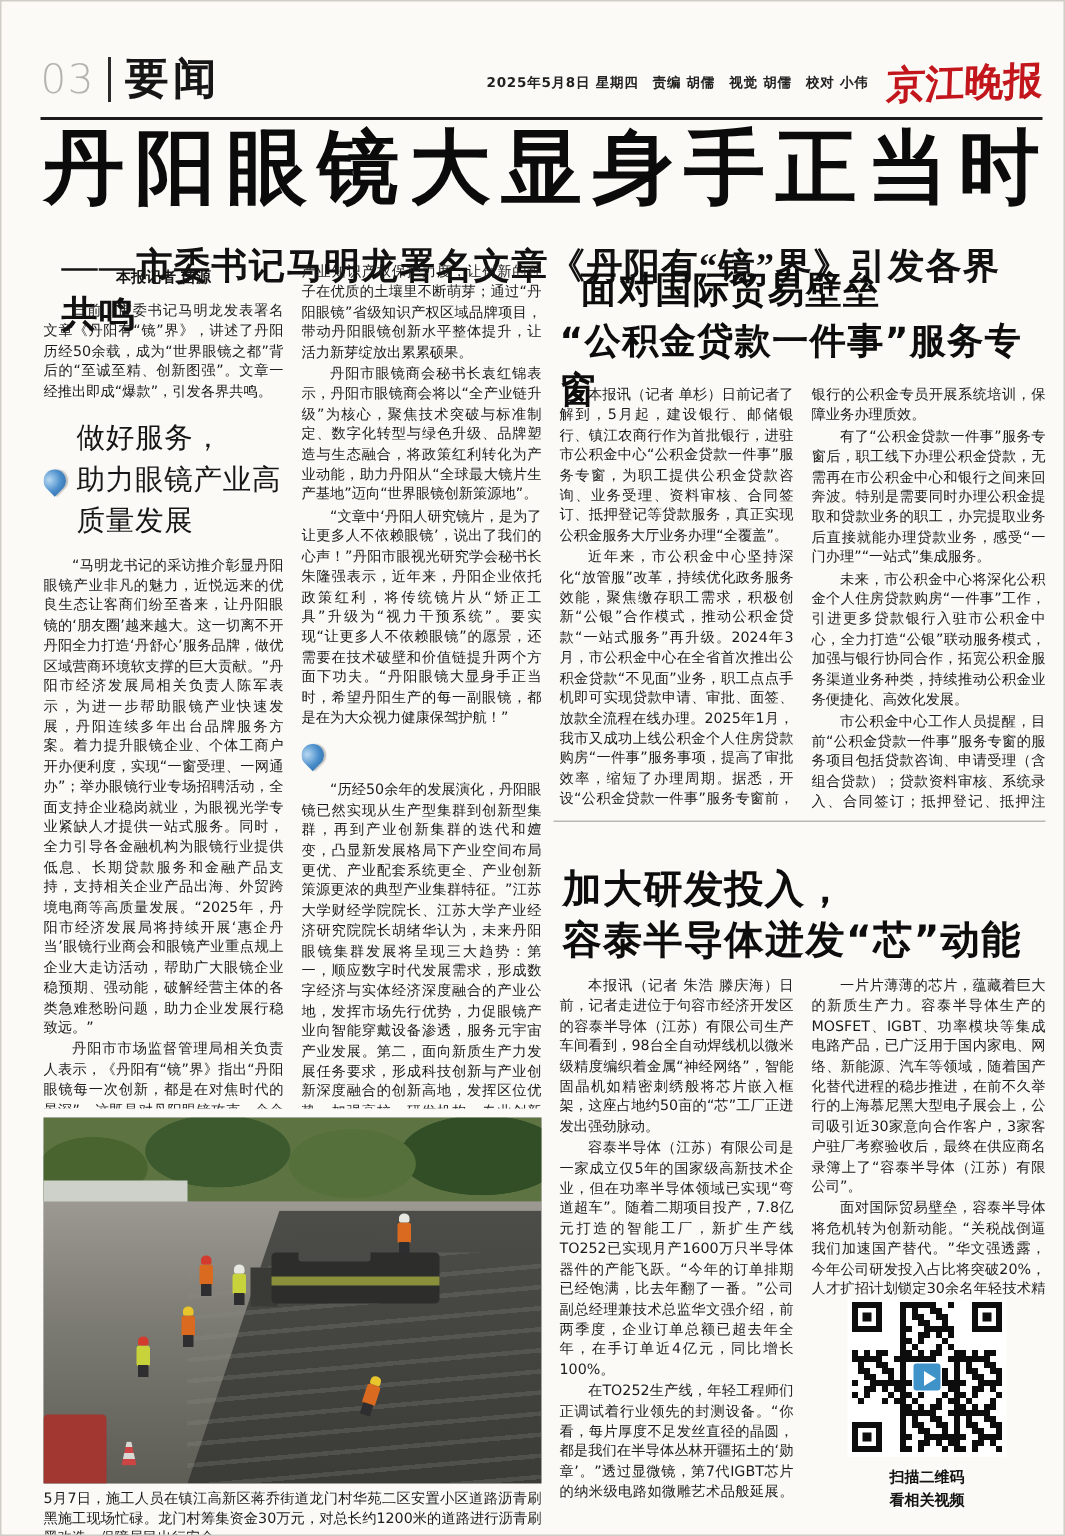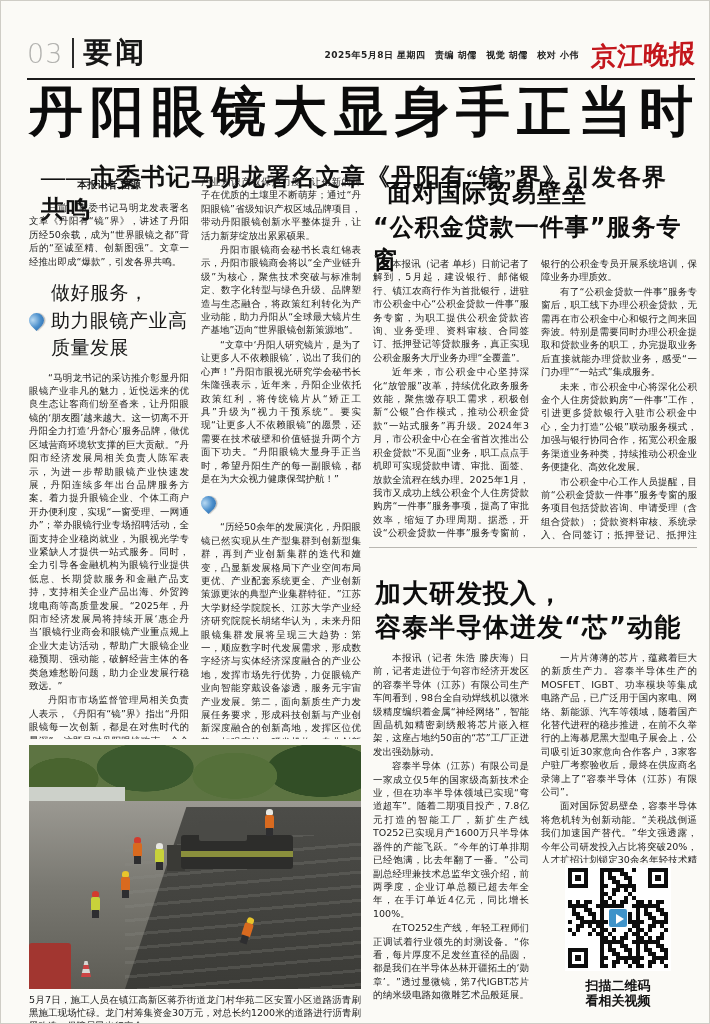--- a/index.html
+++ b/index.html
@@ -74,21 +74,21 @@
   .chip-body .c1{height:352px;}
   .chip-body .c2{height:212px;}
   
   .qr-wrap{position:absolute;left:539px;top:864px;width:156px;text-align:center;}
   .qr{position:relative;width:100px;height:100px;margin:0 auto;background:#fff;border:3px solid #fff;box-sizing:content-box;}
   .qr .cell{position:absolute;width:4px;height:4px;background:#0d0d0d;}
   .qr .finder{position:absolute;width:20px;height:20px;border:4px solid #0d0d0d;box-sizing:border-box;background:#fff;}
   .qr .finder::after{content:"";position:absolute;left:3px;top:3px;width:6px;height:6px;background:#0d0d0d;}
   .qr .logo{position:absolute;left:39px;top:39px;width:22px;height:22px;background:#3f93c9;border:2px solid #fff;border-radius:4px;box-sizing:border-box;}
   .qr .logo::after{content:"";position:absolute;left:7px;top:5px;width:0;height:0;border:5px solid transparent;border-left:8px solid #fff;}
-  .qr-cap{font-size:13px;font-weight:600;line-height:15px;margin-top:7px;color:#141414;}
+  .qr-cap{font-size:10px;font-weight:600;line-height:15px;margin-top:7px;color:#141414;}
 </style>
 </head>
 <body>
 
 <div class="page">
 
   <div class="hdr">
     <div class="hdr-left">
       <span class="pageno">03</span>
       <span class="hdr-bar"></span>

